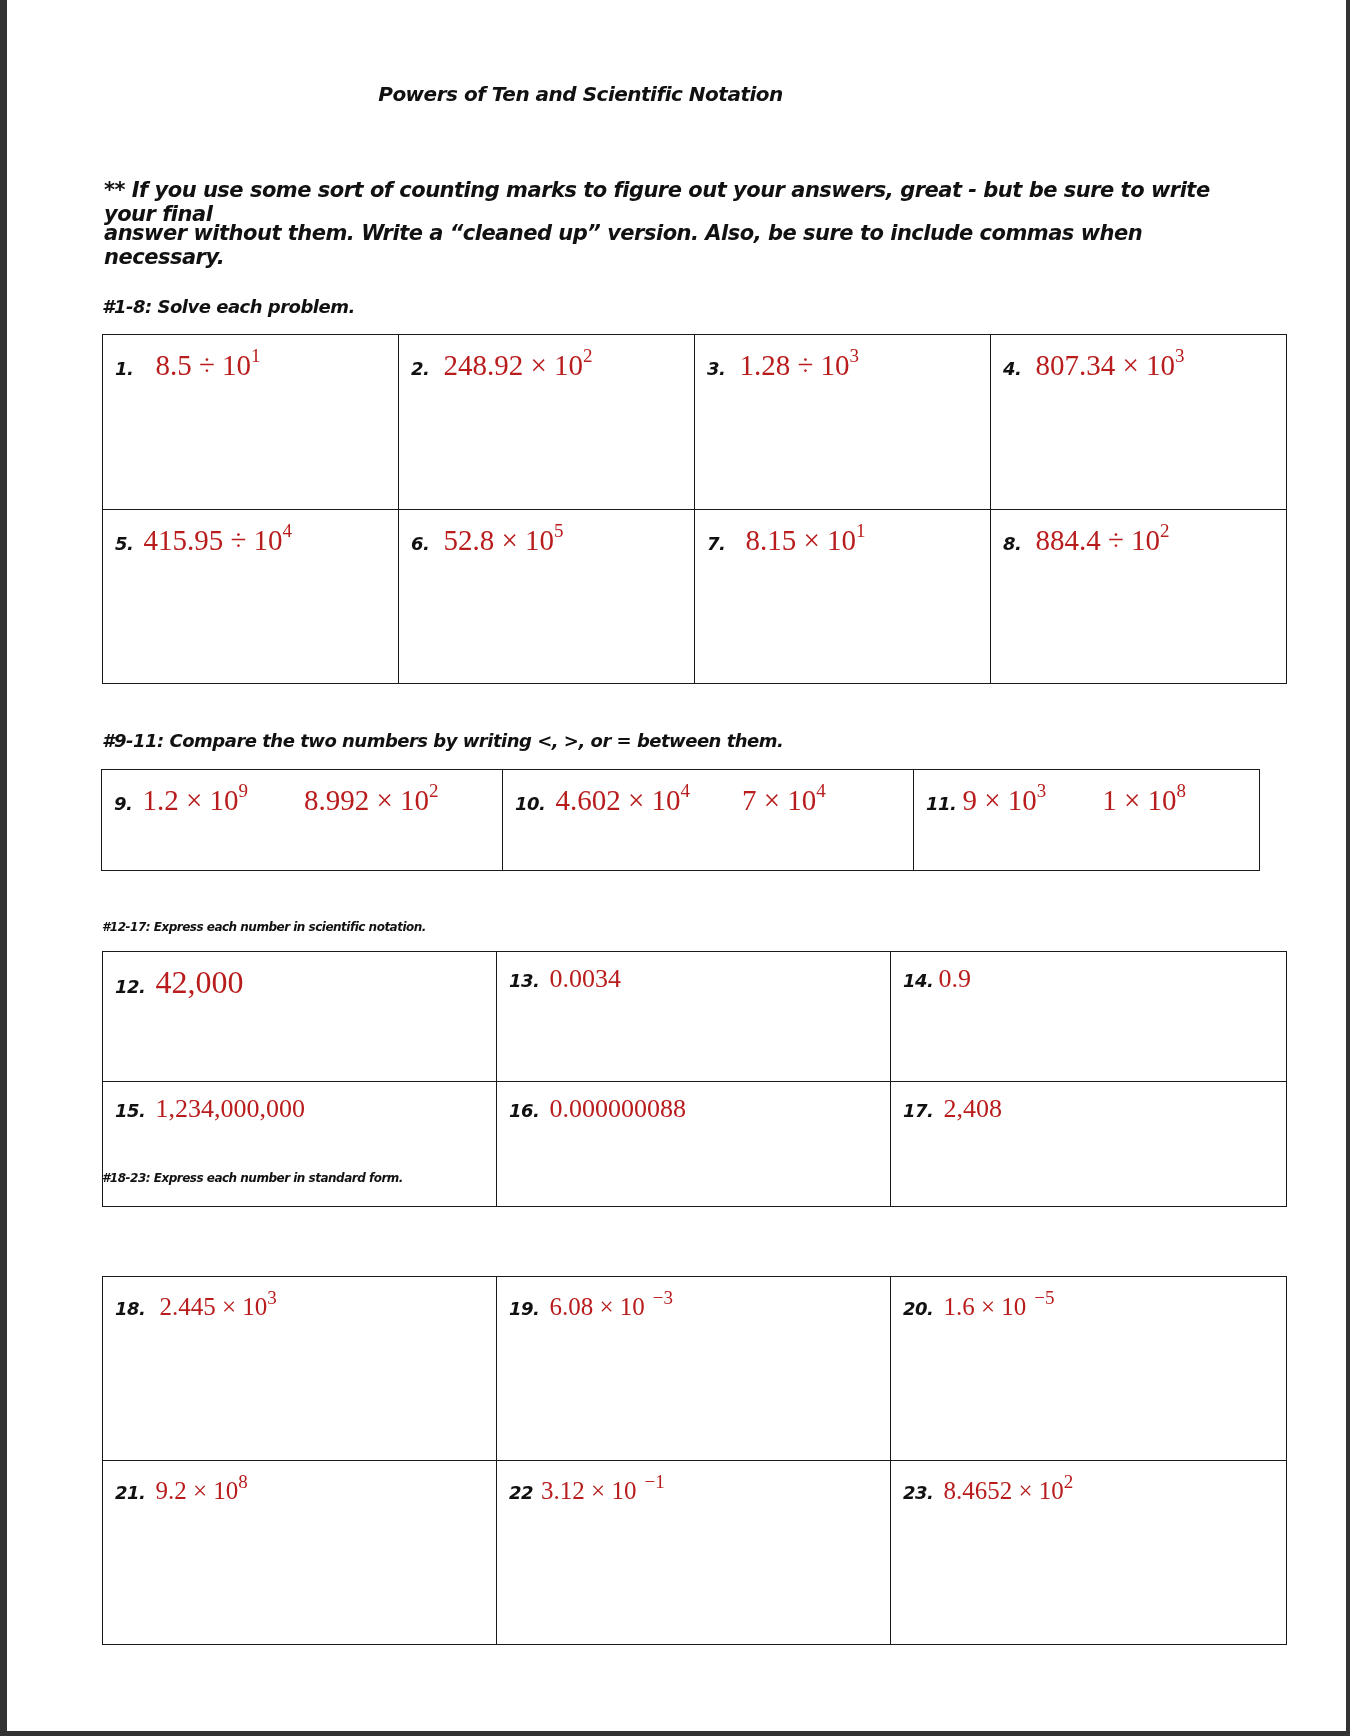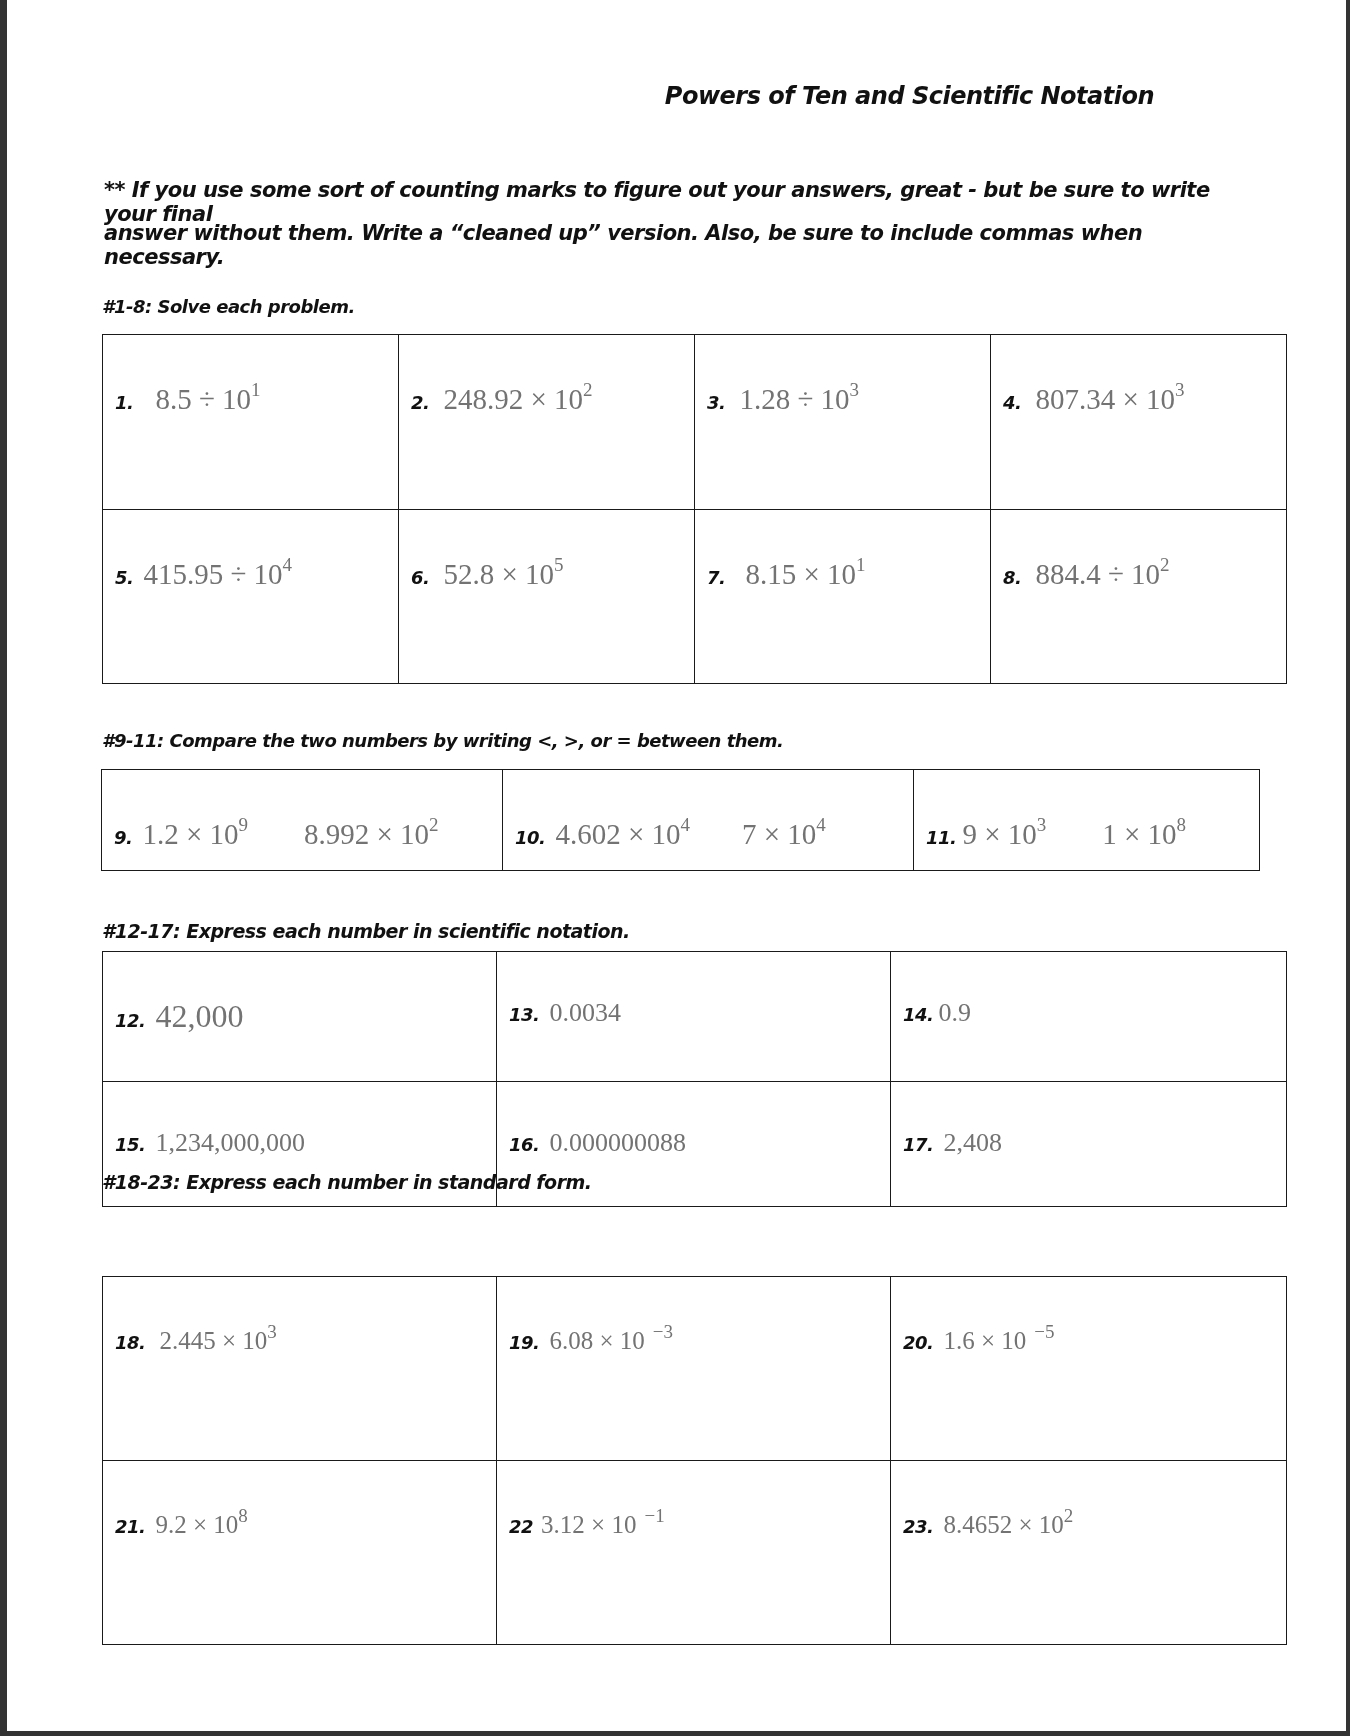--- a/index.html
+++ b/index.html
@@ -10,33 +10,33 @@
   .page {
     position:absolute; left:7px; top:0; width:1339px; height:1731px;
     background:#ffffff;
   }
   .hand {
     font-family:"DejaVu Sans", sans-serif;
     font-style:italic; font-weight:bold; color:#111;
     letter-spacing:-0.5px;
   }
   .math {
-    font-family:"Liberation Serif", serif; color:#737373;margin-top:34px;
+    font-family:"Liberation Serif", serif; color:#b91c1c;
   }
   .title {
-    position:absolute; top:82px; left:0; width:1147px; text-align:right;
-    font-size:24px;
+    position:absolute; top:82px; left:0; width:1147px; text-align:center;
+    font-size:20px;
   }
   .note {
     position:absolute; left:97px; width:1150px; font-size:21px;
   }
   .note.l1 { top:178px; }
   .note.l2 { top:221px; }
   .heading { position:absolute; left:95px; font-size:18px; }
-  .heading.small { font-size:19px; }
+  .heading.small { font-size:12px; }
   table.grid {
     position:absolute; border-collapse:collapse; table-layout:fixed;
   }
   table.grid td {
     border:1.6px solid #1a1a1a; vertical-align:top; padding:0; position:relative;
   }
   .cell {
     position:absolute; left:12px; top:14px; white-space:nowrap;
     display:flex; align-items:baseline;
   }

